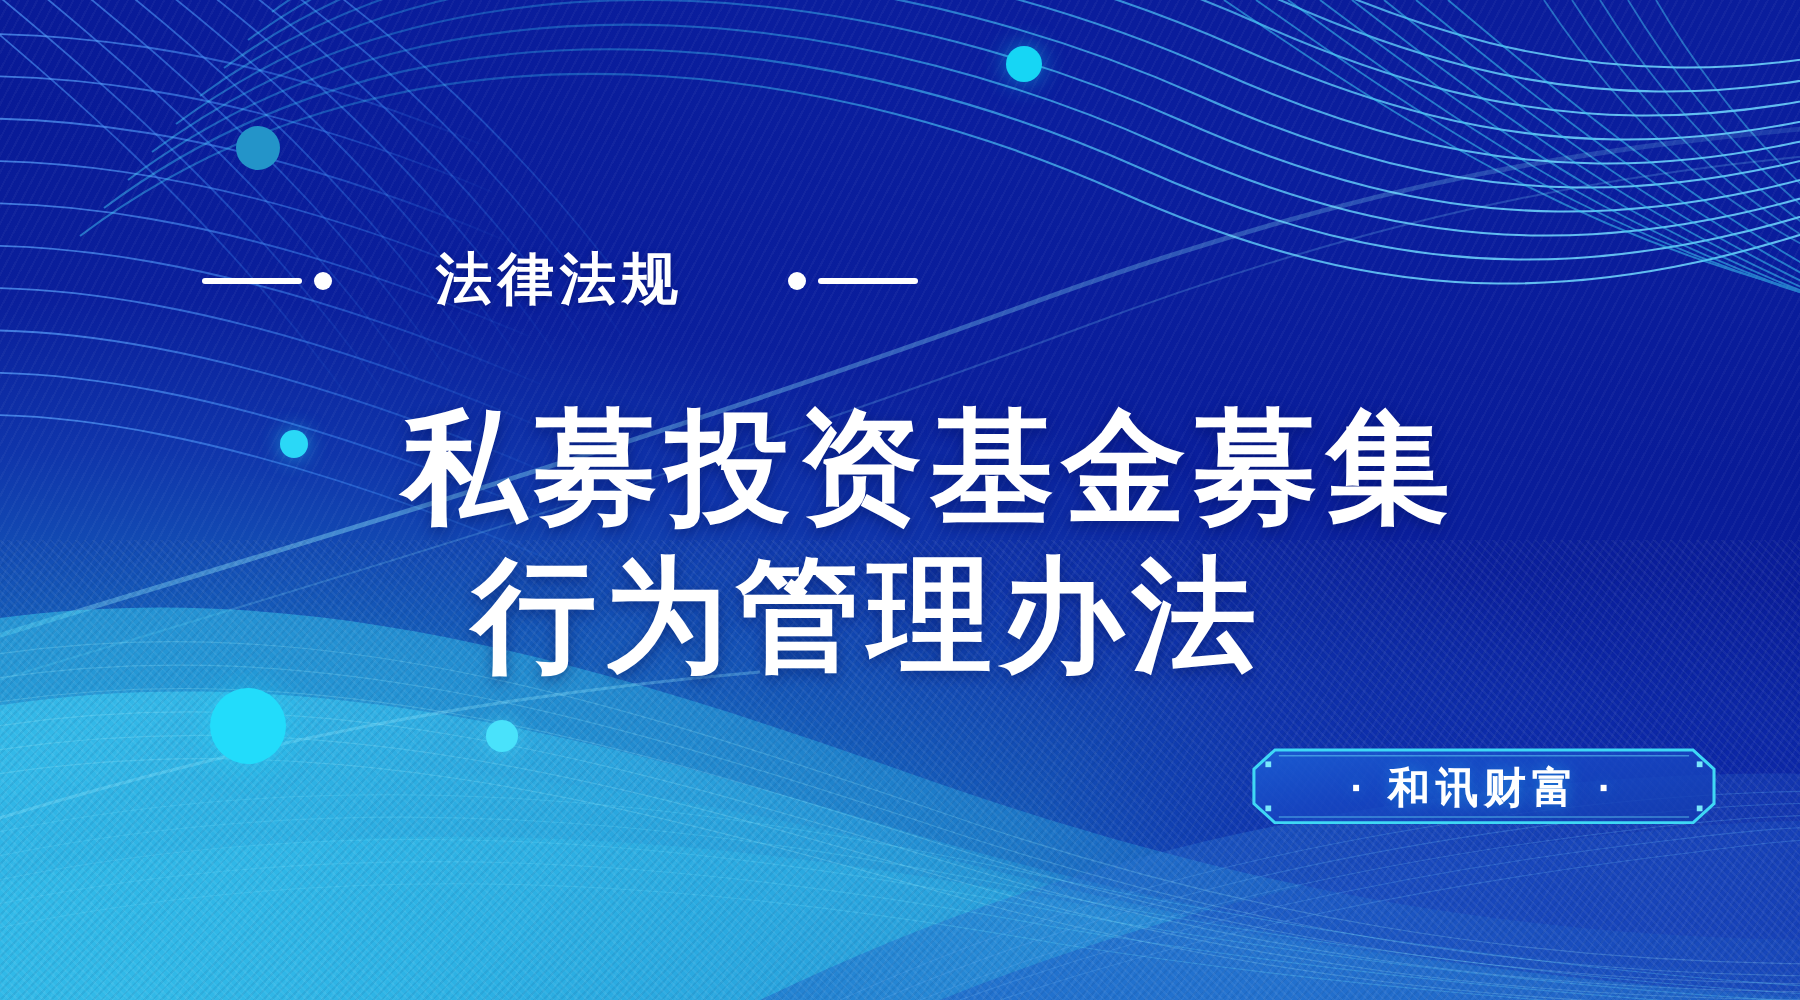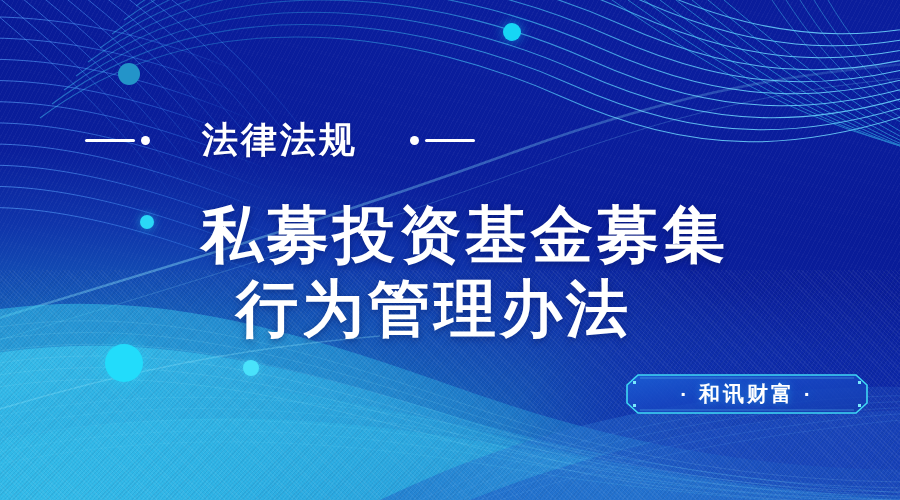--- a/index.html
+++ b/index.html
@@ -67,21 +67,21 @@
     display: flex; align-items: center; justify-content: center;
     gap: 0;
   }
   .rule { display: flex; align-items: center; }
   .rule-line { display: block; width: 50px; height: 3px; background: #ffffff; border-radius: 2px; }
   .rule-dot  { display: block; width: 9px; height: 9px; background: #ffffff; border-radius: 50%; }
   .rule-left  .rule-dot { margin-left: 6px; }
   .rule-right .rule-dot { margin-right: 6px; }
   .subtitle-text {
     color: #ffffff;
-    font-size: 36px;
+    font-size: 28px;
     font-weight: 700;
     letter-spacing: 3px;
     margin: 0 52px;
     white-space: nowrap;
     text-shadow: 0 1px 3px rgba(2,12,70,.35);
     text-align: center;
   }
 
   
   .title-block {
@@ -99,21 +99,21 @@
     line-height: 74px;
     white-space: nowrap;
     text-shadow: 0 2px 7px rgba(3,16,84,.45);
   }
   .title-line-1 { margin-left: -10px; }
   .title-line-2 { margin-left: -72px; }
 
   
   .badge {
     position: absolute; left: 626px; top: 374px;
-    width: 232px; height: 40px; padding-left: 10px;
+    width: 232px; height: 40px;
   }
   .badge-plate { position: absolute; inset: 0; }
   .badge-label {
     position: absolute; inset: 0;
     display: flex; align-items: center; justify-content: center;
     color: #ffffff;
     font-size: 21px;
     font-weight: 700;
     letter-spacing: 3px;
     white-space: nowrap;

